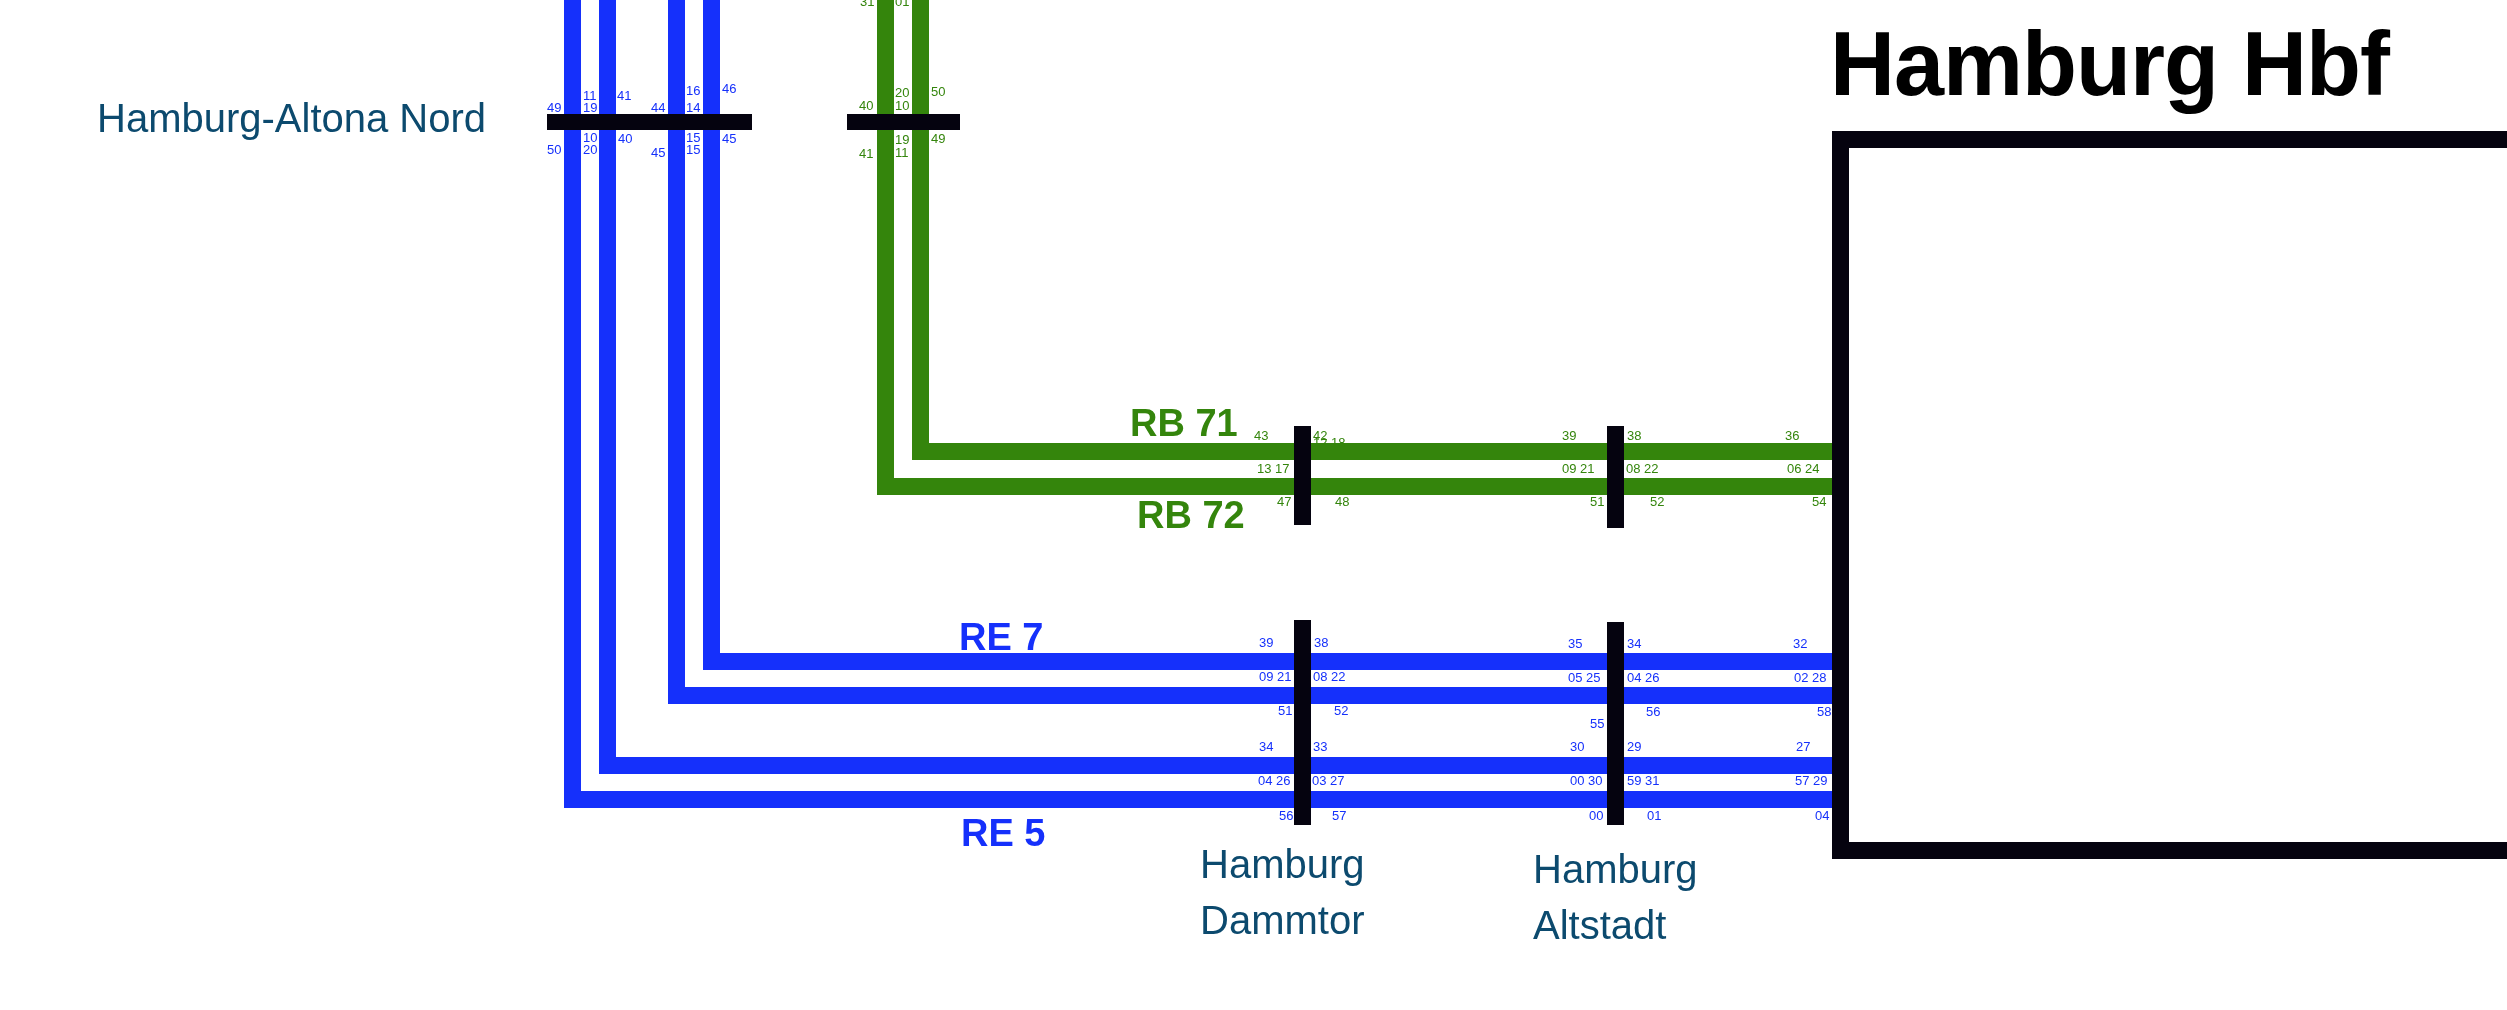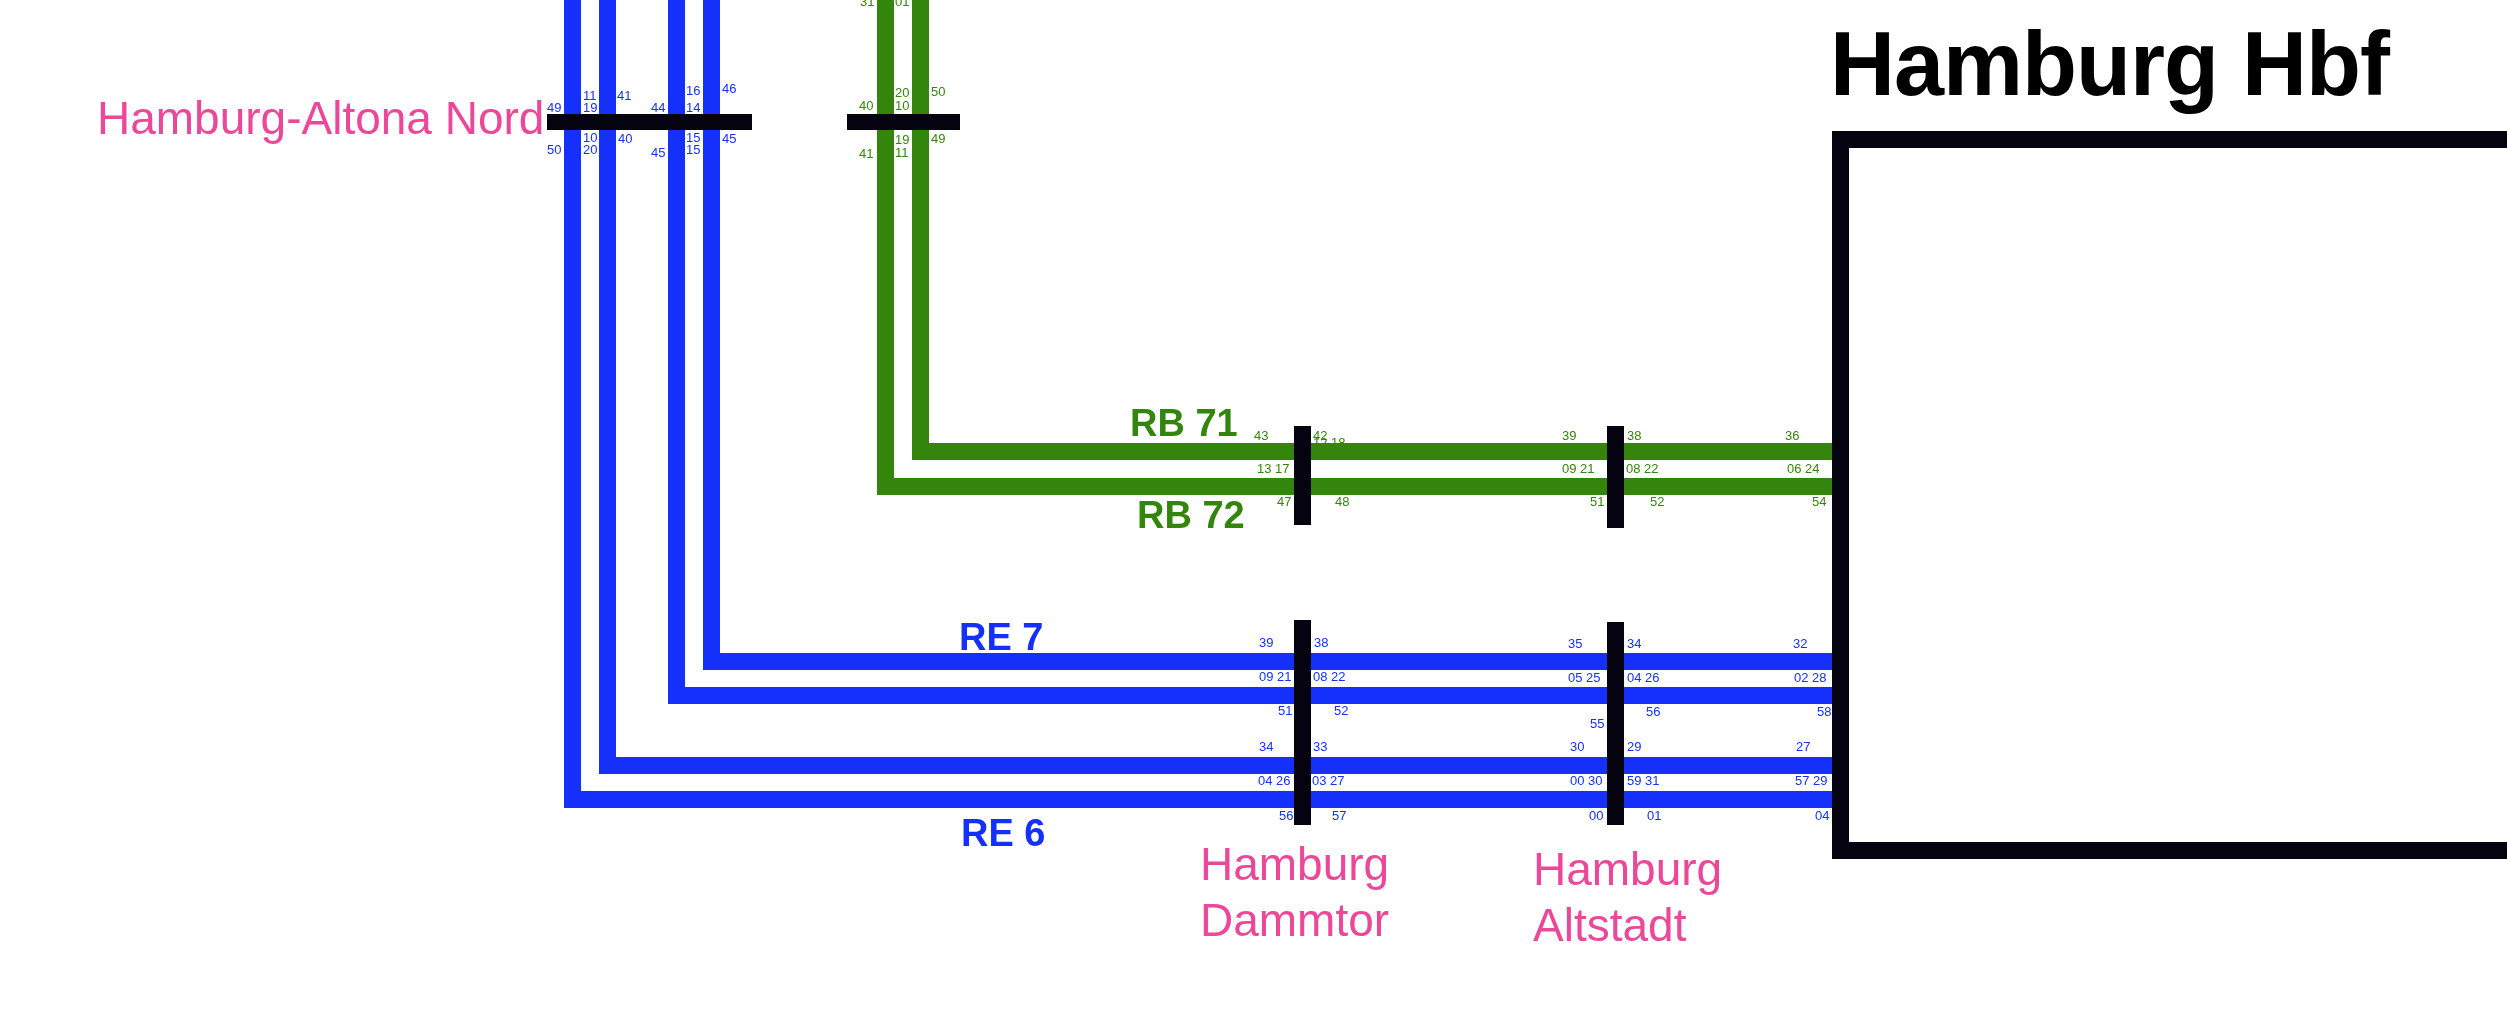--- a/index.html
+++ b/index.html
@@ -6,21 +6,21 @@
   body { width:2507px; height:1010px; position:relative; overflow:hidden; font-family:"Liberation Sans", sans-serif; }
   #stage { position:absolute; left:0; top:0; width:2507px; height:1010px; }
   .seg { position:absolute; }
   .blue { background:#1530fb; }
   .green { background:#34850c; }
   .black { background:#05030f; }
   .t { position:absolute; font-family:"Liberation Sans", sans-serif; font-size:13px; line-height:14px; white-space:nowrap; }
   .tb { color:#1530fb; }
   .tg { color:#34850c; }
   .line-label { position:absolute; font-family:"Liberation Sans", sans-serif; font-weight:bold; font-size:38px; line-height:40px; white-space:nowrap; }
-  .station { position:absolute; font-family:"Liberation Sans", sans-serif; font-size:46px; line-height:54px; color:#ec4899; white-space:nowrap; }
+  .station { position:absolute; font-family:"Liberation Sans", sans-serif; font-size:40px; line-height:54px; color:#0c4a6e; white-space:nowrap; }
   .hbf-title { position:absolute; left:1830px; top:14px; font-family:"Liberation Sans", sans-serif; font-weight:bold; font-size:90px; line-height:100px; color:#000; white-space:nowrap; letter-spacing:-1px; }
   .hbf-box { position:absolute; left:1832px; top:131px; width:700px; height:694px; border:17px solid #05030f; border-right:none; box-sizing:content-box; }
 </style>
 </head>
 <body>
 
 <div id="stage">
 
   <div class="seg blue" style="left:564px;top:0;width:17px;height:808px;"></div>
   <div class="seg blue" style="left:564px;top:791px;width:1268px;height:17px;"></div>
@@ -48,21 +48,21 @@
 
   <div class="station" style="left:97px;top:91px;">Hamburg-Altona Nord</div>
   <div class="station" style="left:1200px;top:837px;">Hamburg</div>
   <div class="station" style="left:1200px;top:893px;">Dammtor</div>
   <div class="station" style="left:1533px;top:842px;">Hamburg</div>
   <div class="station" style="left:1533px;top:898px;">Altstadt</div>
 
   <div class="line-label tg" style="left:1130px;top:403px;">RB 71</div>
   <div class="line-label tg" style="left:1137px;top:495px;">RB 72</div>
   <div class="line-label tb" style="left:959px;top:617px;">RE 7</div>
-  <div class="line-label tb" style="left:961px;top:813px;">RE 6</div>
+  <div class="line-label tb" style="left:961px;top:813px;">RE 5</div>
 
   <div class="t tb" style="left:547px;top:101px;">49</div>
   <div class="t tb" style="left:583px;top:89px;">11</div>
   <div class="t tb" style="left:583px;top:101px;">19</div>
   <div class="t tb" style="left:617px;top:89px;">41</div>
   <div class="t tb" style="left:651px;top:101px;">44</div>
   <div class="t tb" style="left:686px;top:84px;">16</div>
   <div class="t tb" style="left:686px;top:101px;">14</div>
   <div class="t tb" style="left:722px;top:82px;">46</div>
   <div class="t tb" style="left:547px;top:143px;">50</div>

